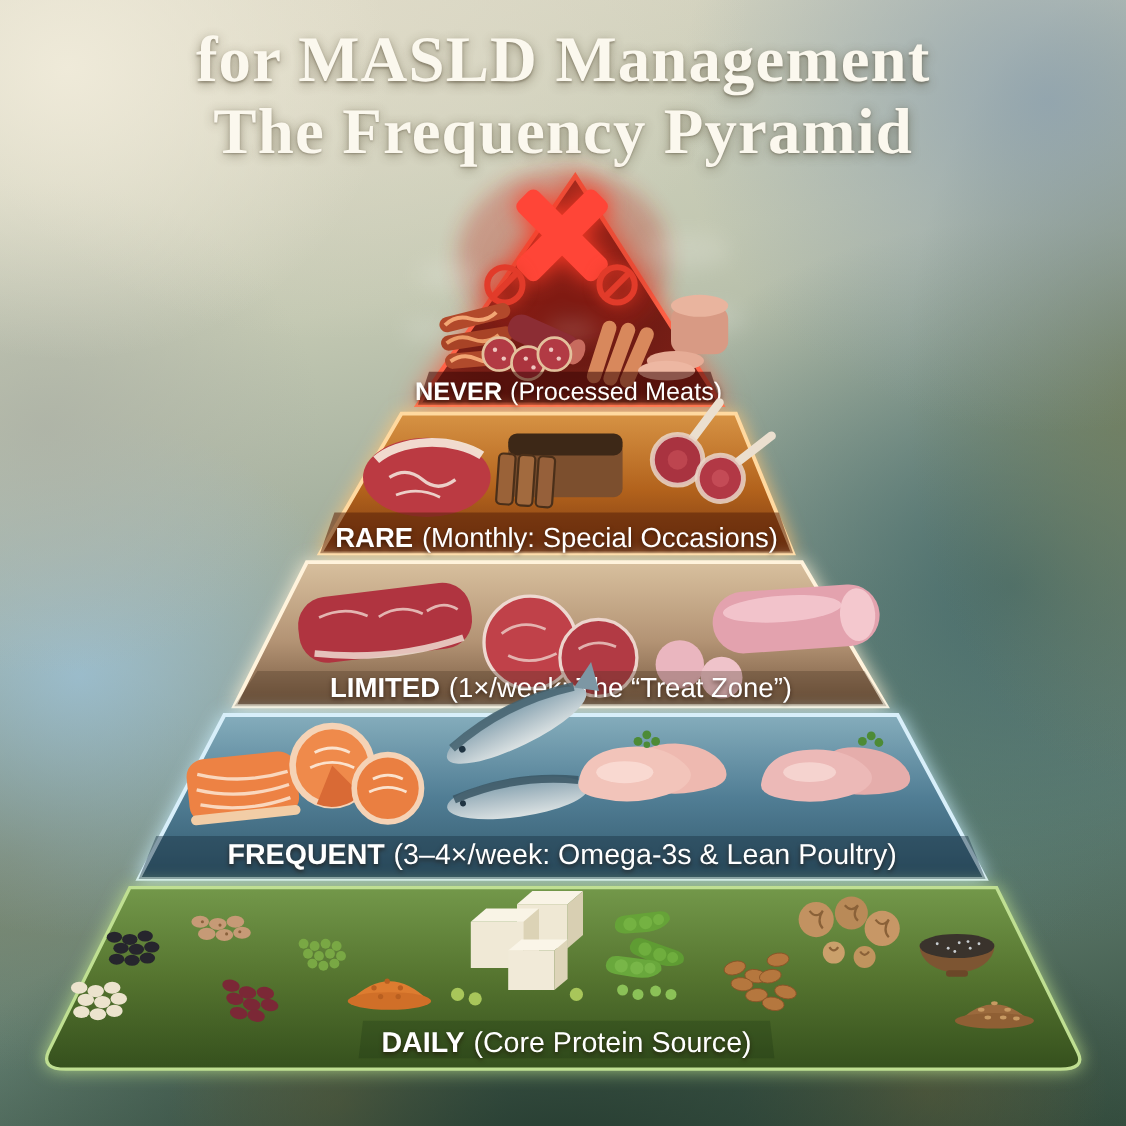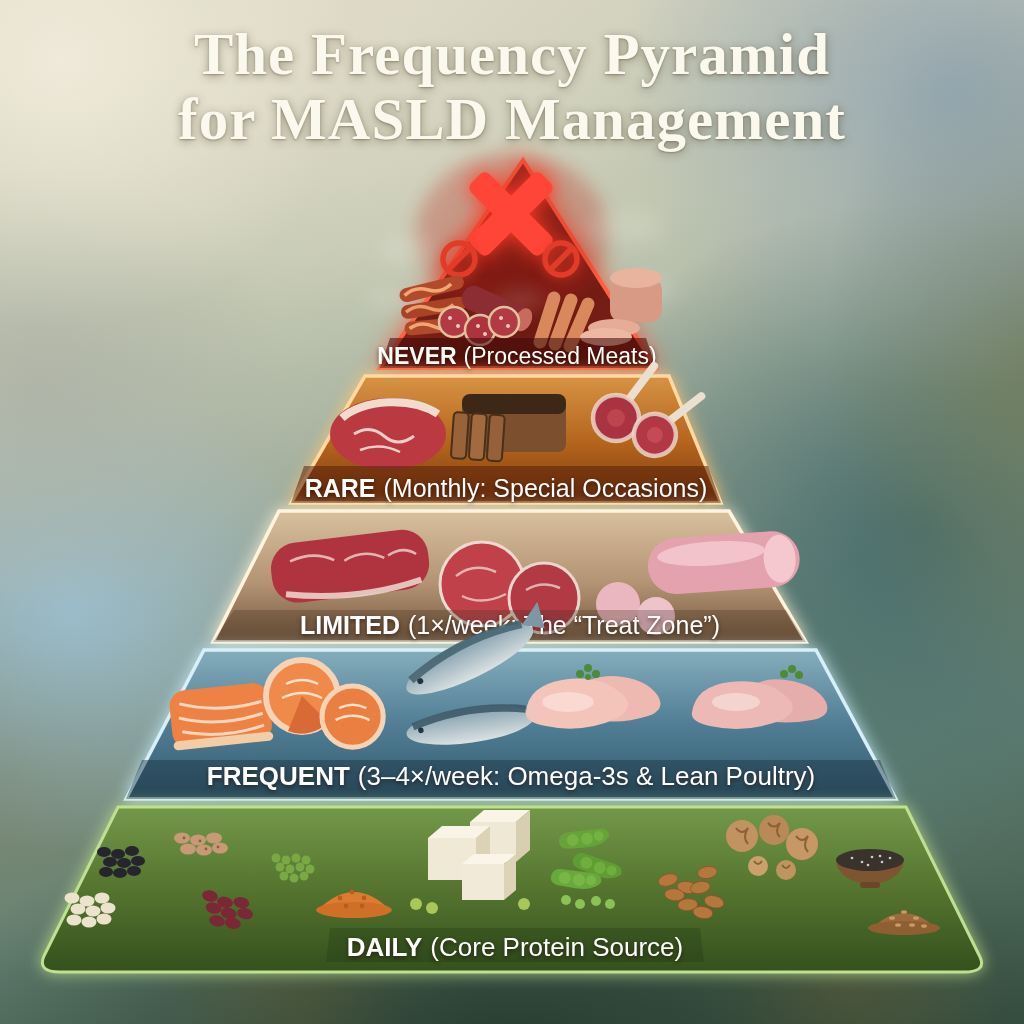--- a/index.html
+++ b/index.html
@@ -35,22 +35,22 @@
   .tier-label{fill:#ffffff;filter:drop-shadow(0 2px 2px rgba(30,10,0,.6));}
   .tier-label .b{font-weight:700;}
 </style>
 </head>
 <body>
 
 <div class="stage">
   <div class="bg"></div>
 
   <div class="title">
+    <div>for MASLD Management</div>
     <div>The Frequency Pyramid</div>
-    <div>for MASLD Management</div>
   </div>
 
   <svg width="1024" height="1024" viewBox="0 0 1024 1024">
     <defs>
       <radialGradient id="gNever" cx="50%" cy="62%" r="75%">
         <stop offset="0" stop-color="#5f1712"></stop>
         <stop offset="0.55" stop-color="#7a1f16"></stop>
         <stop offset="1" stop-color="#a63426"></stop>
       </radialGradient>
       <linearGradient id="gRare" x1="0" y1="0" x2="0" y2="1">

